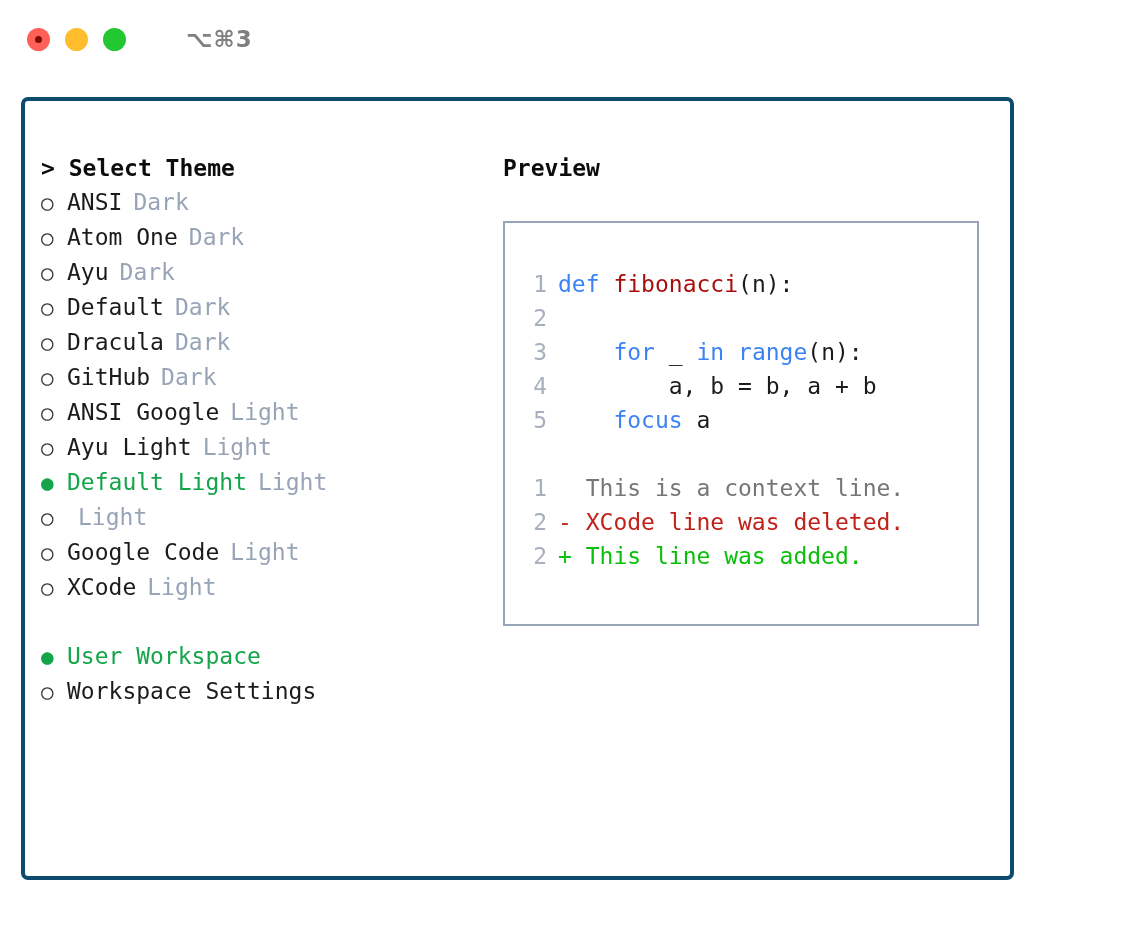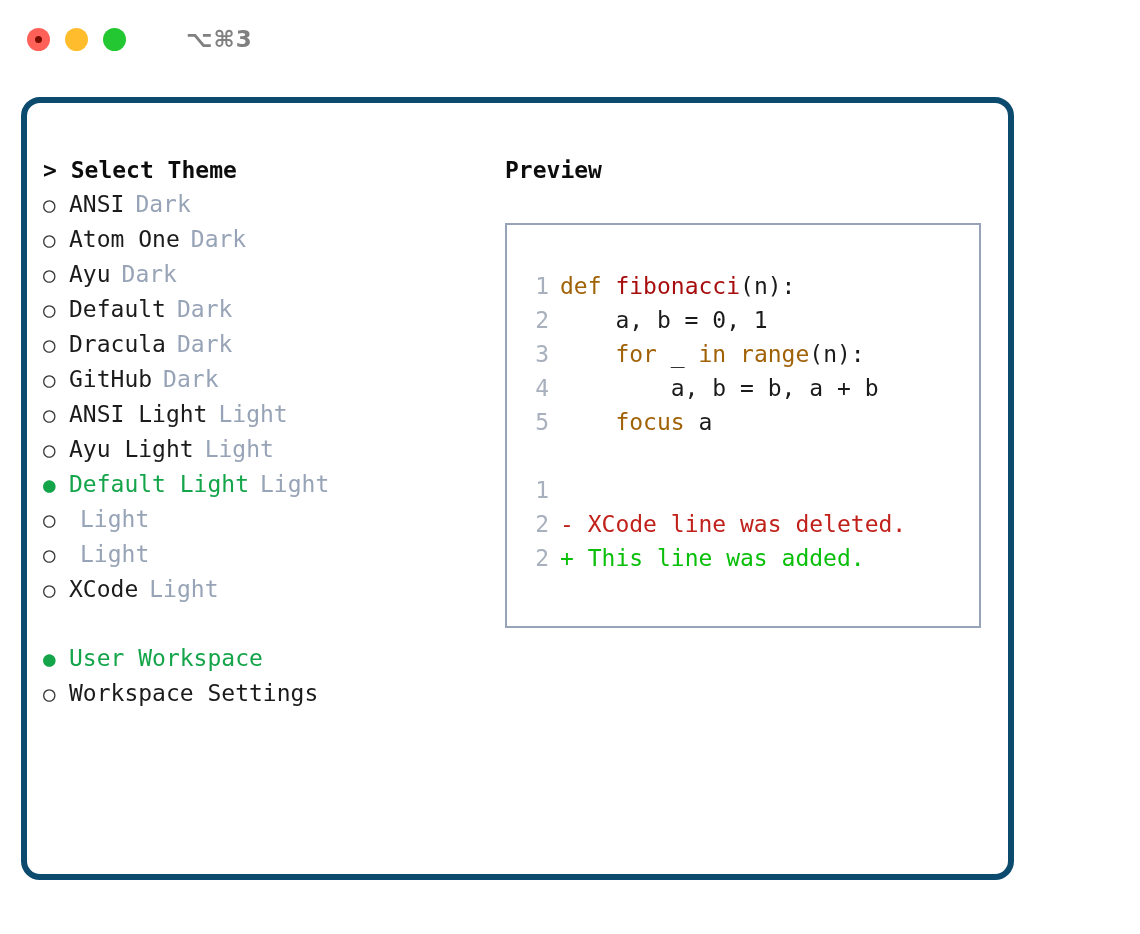--- a/index.html
+++ b/index.html
@@ -68,22 +68,22 @@
     letter-spacing: 1px;
   }
 
   
   .panel {
     position: absolute;
     left: 21px;
     top: 97px;
     width: 993px;
     height: 783px;
-    border: 6px solid #0c4a6e;
-    border-radius: 19px;
+    border: 4px solid #0c4a6e;
+    border-radius: 7px;
     box-sizing: border-box;
     background: #ffffff;
   }
 
   
   .left-col {
     position: absolute;
     left: 16px;
     top: 50px;
     width: 460px;
@@ -162,21 +162,21 @@
     line-height: 34px;
     white-space: pre;
   }
   .ln {
     width: 32px;
     flex: 0 0 32px;
     text-align: right;
     color: #a8b0bd;
     margin-right: 11px;
   }
-  .tok-kw   { color: #a16207; text-align: right; }
+  .tok-kw   { color: #3b82f6; text-align: right; }
   .tok-fn   { color: #a80d0d; }
   .tok-plain{ color: #1b1b1b; }
   .blank-line { height: 34px; }
   .diff-ctx { color: #767676; }
   .diff-del { color: #c0211a; }
   .diff-add { color: #09bf09; }
 </style>
 </head>
 <body>
 
@@ -195,49 +195,49 @@
 
     <div class="left-col">
       <div class="list-head">&gt; Select Theme</div>
       <div id="theme-items">
           <div class="opt-row"><span class="bullet">○</span><span class="opt-name">ANSI</span><span class="opt-tag">Dark</span></div>
           <div class="opt-row"><span class="bullet">○</span><span class="opt-name">Atom One</span><span class="opt-tag">Dark</span></div>
           <div class="opt-row"><span class="bullet">○</span><span class="opt-name">Ayu</span><span class="opt-tag">Dark</span></div>
           <div class="opt-row"><span class="bullet">○</span><span class="opt-name">Default</span><span class="opt-tag">Dark</span></div>
           <div class="opt-row"><span class="bullet">○</span><span class="opt-name">Dracula</span><span class="opt-tag">Dark</span></div>
           <div class="opt-row"><span class="bullet">○</span><span class="opt-name">GitHub</span><span class="opt-tag">Dark</span></div>
-          <div class="opt-row"><span class="bullet">○</span><span class="opt-name">ANSI Light</span><span class="opt-tag">Light</span></div>
+          <div class="opt-row"><span class="bullet">○</span><span class="opt-name">ANSI Google</span><span class="opt-tag">Light</span></div>
           <div class="opt-row"><span class="bullet">○</span><span class="opt-name">Ayu Light</span><span class="opt-tag">Light</span></div>
           <div class="opt-row selected"><span class="bullet">●</span><span class="opt-name">Default Light</span><span class="opt-tag">Light</span></div>
           <div class="opt-row"><span class="bullet">○</span><span class="opt-tag">Light</span></div>
-          <div class="opt-row"><span class="bullet">○</span><span class="opt-tag">Light</span></div>
+          <div class="opt-row"><span class="bullet">○</span><span class="opt-name">Google Code</span><span class="opt-tag">Light</span></div>
           <div class="opt-row"><span class="bullet">○</span><span class="opt-name">XCode</span><span class="opt-tag">Light</span></div>
         </div>
 
       <div class="section-gap"></div>
       <div id="apply-items">
           <div class="opt-row selected"><span class="bullet">●</span><span class="opt-name">User Workspace</span></div>
           <div class="opt-row"><span class="bullet">○</span><span class="opt-name">Workspace Settings</span></div>
         </div>
 
     </div>
 
     <div class="right-col">
       <div class="preview-head">Preview</div>
       <div class="preview-box">
         <div id="code-block">
             <div class="code-line"><span class="ln">1</span><span class="tok-kw">def</span><span class="tok-plain"> </span><span class="tok-fn">fibonacci</span><span class="tok-plain">(n):</span></div>
-            <div class="code-line"><span class="ln">2</span><span class="tok-plain">    a, b = 0, 1</span></div>
+            <div class="code-line"><span class="ln">2</span></div>
             <div class="code-line"><span class="ln">3</span><span class="tok-plain">    </span><span class="tok-kw">for</span><span class="tok-plain"> _ </span><span class="tok-kw">in</span><span class="tok-plain"> </span><span class="tok-kw">range</span><span class="tok-plain">(n):</span></div>
             <div class="code-line"><span class="ln">4</span><span class="tok-plain">        a, b = b, a + b</span></div>
             <div class="code-line"><span class="ln">5</span><span class="tok-plain">    </span><span class="tok-kw">focus</span><span class="tok-plain"> a</span></div>
           </div>
         <div class="blank-line"></div>
         <div id="diff-block">
-            <div class="code-line"><span class="ln">1</span><span class="diff-ctx">  </span></div>
+            <div class="code-line"><span class="ln">1</span><span class="diff-ctx">  </span><span class="diff-ctx">This is a context line.</span></div>
             <div class="code-line"><span class="ln">2</span><span class="diff-del">- </span><span class="diff-del">XCode line was deleted.</span></div>
             <div class="code-line"><span class="ln">2</span><span class="diff-add">+ </span><span class="diff-add">This line was added.</span></div>
           </div>
       </div>
     </div>
 
   </div>
 </div>
 
 </body></html>

